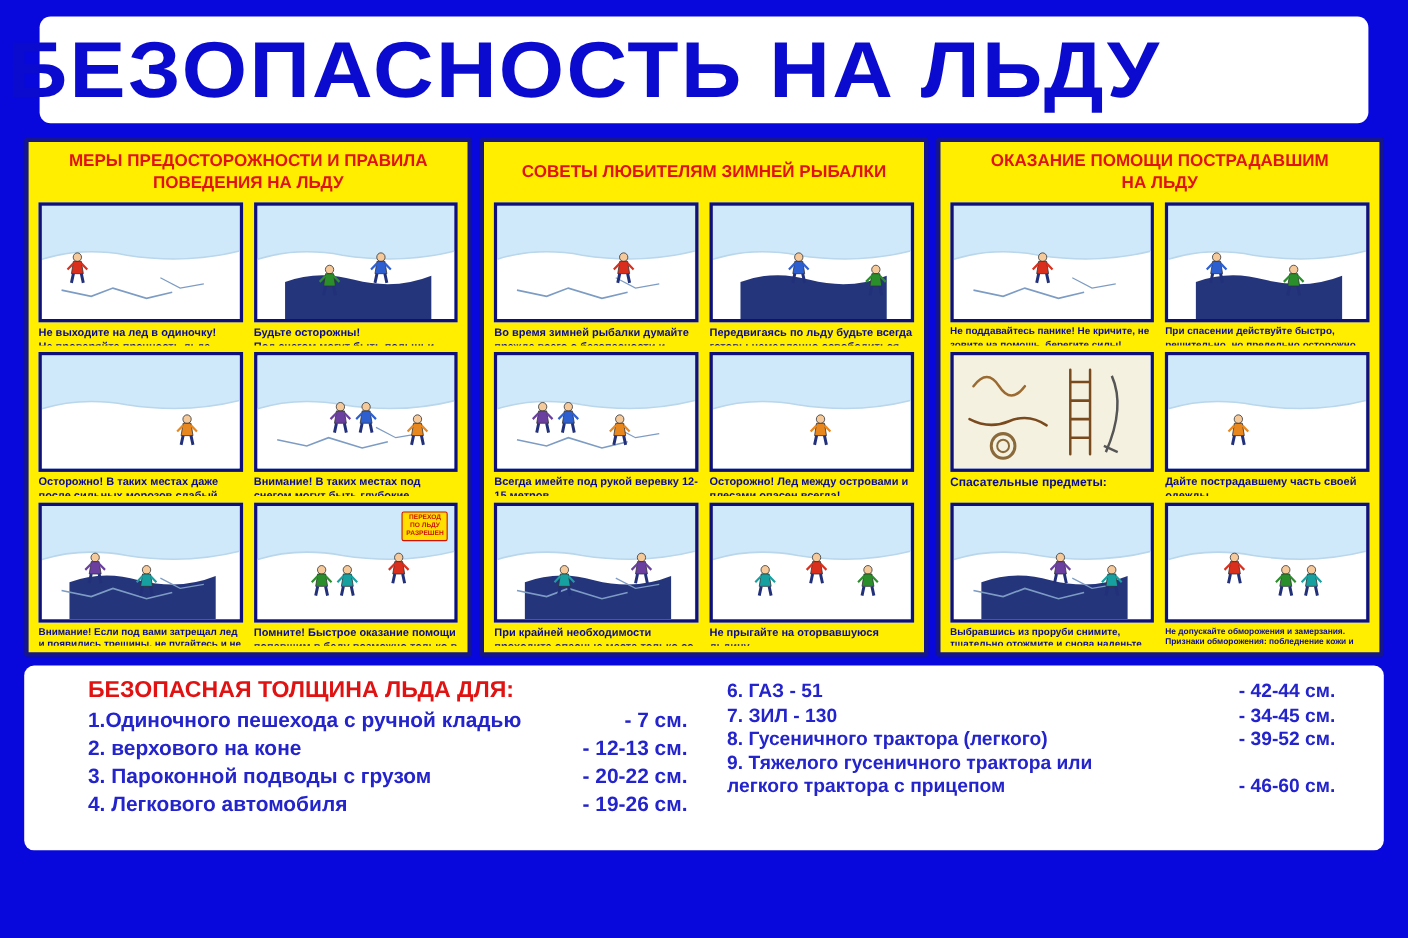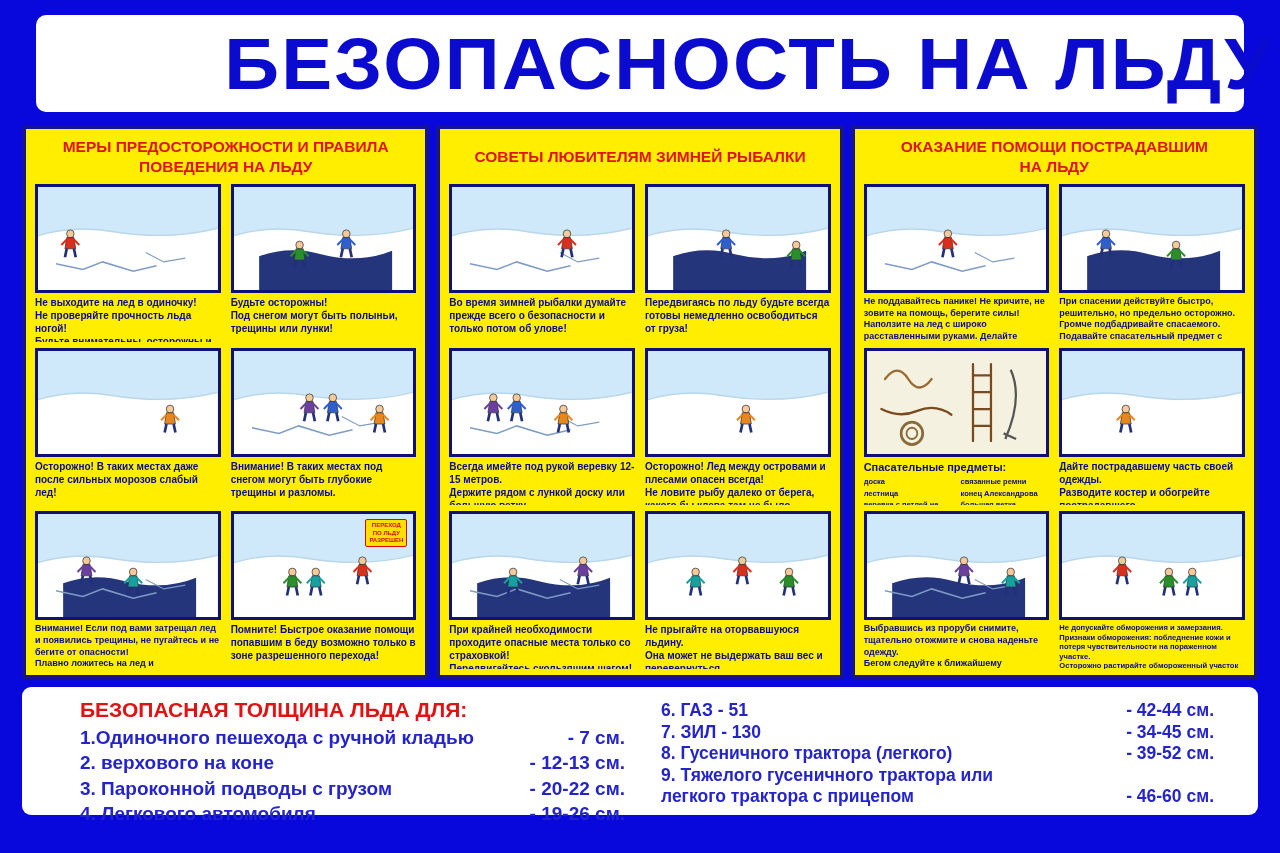--- a/index.html
+++ b/index.html
@@ -1,34 +1,34 @@
 <!DOCTYPE html>
 <html><head>
 <meta charset="utf-8">
 <style>
   html,body{margin:0;padding:0}
   body{width:1280px;height:853px;background:#0808dd;font-family:"Liberation Sans",sans-serif;overflow:hidden}
-  .banner{margin:15px 36px 13px;height:97px;background:#ffffff;border-radius:10px;display:flex;align-items:center;justify-content:flex-end}
+  .banner{margin:15px 36px 13px;height:97px;background:#ffffff;border-radius:10px;display:flex;align-items:center;justify-content:flex-start}
   .banner h1{margin:0;font-size:72px;font-weight:800;color:#0b0bd0;letter-spacing:2px;white-space:nowrap;transform:scaleX(1.06)}
-  .panels{display:flex;gap:7px;margin:0 22px;height:554px}
+  .panels{display:flex;gap:7px;margin:0 22px;height:472px}
   .panel{flex:1;min-width:0;background:#ffee00;border:4px solid #15158c;border-radius:3px;padding:4px 9px 6px;display:flex;flex-direction:column;box-sizing:border-box}
   .panel-title{color:#e01212;font-size:15.5px;font-weight:bold;text-align:center;line-height:1.3;white-space:pre-line;margin:3px 0 6px;min-height:42px;display:flex;align-items:center;justify-content:center;flex:none}
   .cells{flex:1;display:grid;grid-template-columns:1fr 1fr;grid-template-rows:repeat(3,1fr);gap:6px 10px;min-height:0}
   .cell{margin:0;display:flex;flex-direction:column;min-height:0}
   .pic{position:relative;height:103px;flex:none;border:3px solid #10107a;background:#cfe9fb;overflow:hidden}
   .pic svg{display:block;width:100%;height:100%}
   .cap{margin-top:3px;color:#0a0a92;font-weight:bold;line-height:1.3;white-space:pre-line;overflow:hidden}
   .cap-m{font-size:10px}
   .cap-s{font-size:9px}
   .cap-xs{font-size:7.6px;line-height:1.24}
   .cap-title{font-size:11px;color:#0a0a92;font-weight:bold}
   .cap-cols{display:flex;gap:8px;margin-top:2px}
   .cap-col{flex:1;font-size:7.5px;line-height:1.55;white-space:pre-line;color:#0a0a92;font-weight:bold}
   .sign{position:absolute;top:5px;right:6px;background:#ffdf00;border:1.5px solid #cc1100;color:#cc1100;font-size:6px;font-weight:bold;text-align:center;line-height:1.2;padding:2px 3px;white-space:pre-line;border-radius:2px}
-  .bottom{margin:8px 22px;background:#ffffff;border-radius:9px;height:128px;box-sizing:border-box;padding:11px 44px 9px 58px;display:flex;gap:36px}
+  .bottom{margin:8px 22px;background:#ffffff;border-radius:9px;height:168px;box-sizing:border-box;padding:11px 44px 9px 58px;display:flex;gap:36px}
   .t-left{width:545px;flex:none}
   .t-right{flex:1;min-width:0;padding-top:2px}
   .t-title{color:#e01212;font-size:21px;font-weight:bold;margin:0 0 3px}
   .t-item{display:flex;align-items:flex-end;color:#2424cc;font-size:19px;font-weight:bold;line-height:1.34}
   .t-right .t-item{font-size:17.5px;line-height:1.23}
   .t-label{white-space:pre-line}
   .t-value{margin-left:auto;white-space:nowrap;padding-left:12px}
 </style>
 </head>
 <body>

